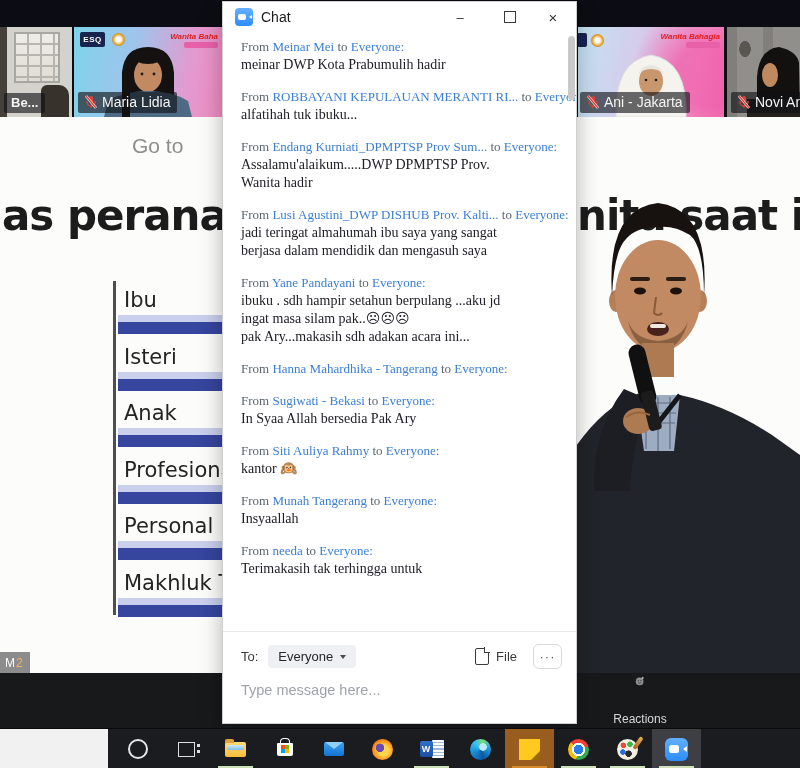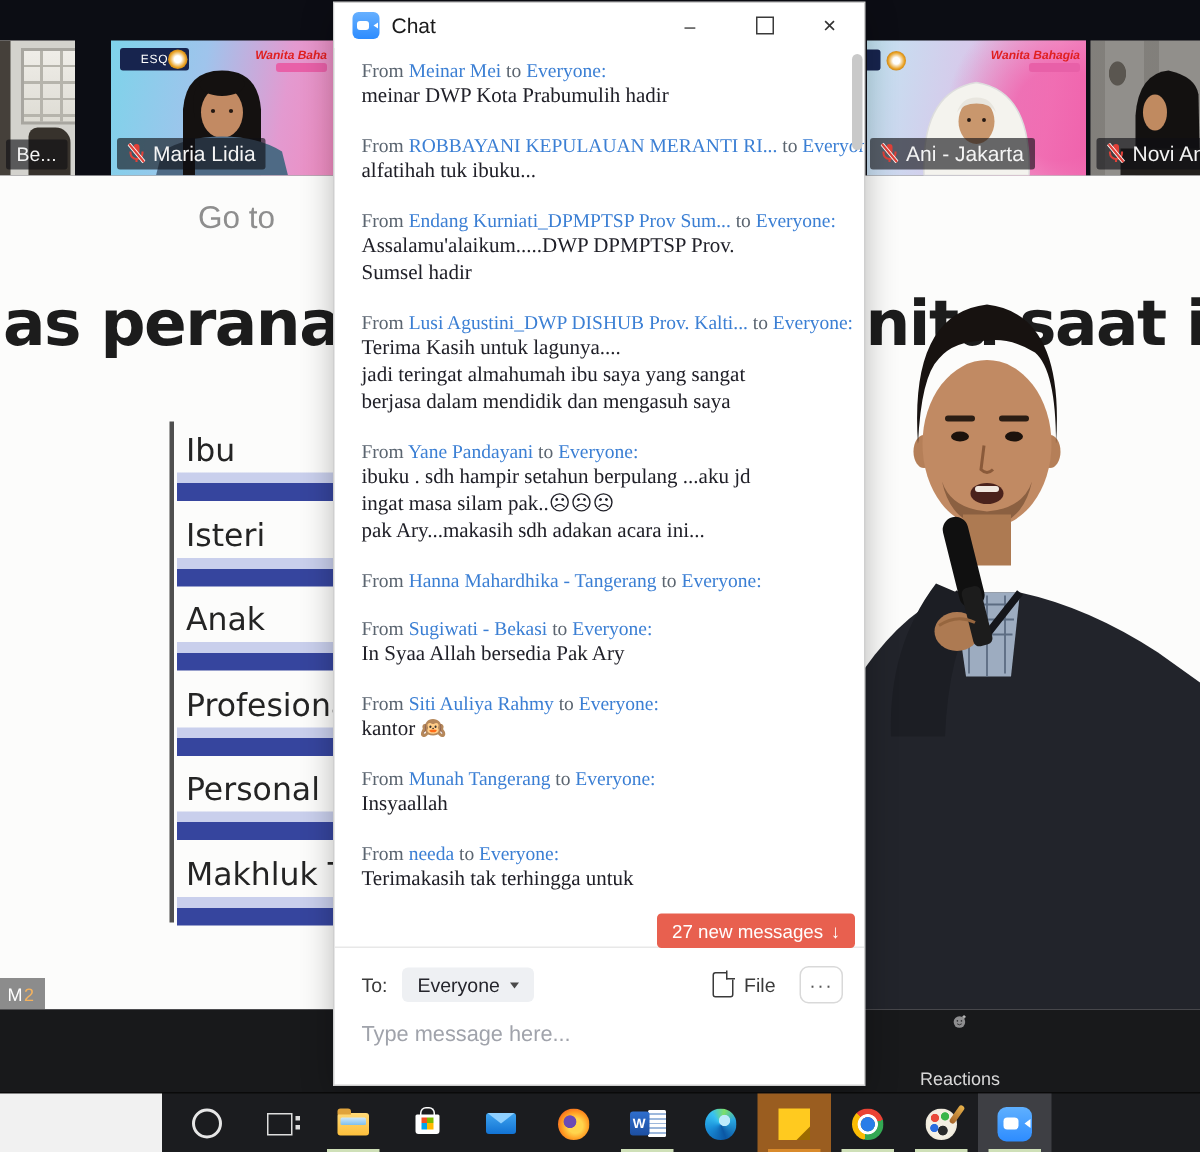--- a/index.html
+++ b/index.html
@@ -1,39 +1,39 @@
 <!DOCTYPE html>
 <html><head>
 <meta charset="utf-8">
 <style>
   html,body{margin:0;padding:0;background:#000;}
   .screen{position:relative;width:800px;height:768px;overflow:hidden;background:#0c0d14;
     font-family:"Liberation Sans","DejaVu Sans",sans-serif;}
   
   .tile{position:absolute;top:27px;height:90px;overflow:hidden;}
-  .tile-be{left:0;width:50px;background:#d3d2cd;}
+  .tile-be{left:0;width:72px;background:#d3d2cd;font-weight:bold;}
   .t-strip{position:absolute;left:0;top:0;width:7px;height:100%;background:#45403a;}
   .t-window{position:absolute;left:14px;top:5px;width:42px;height:47px;border:2px solid #a8a6a0;
     background-image:repeating-linear-gradient(to right,transparent 0 11px,#b6b4ac 11px 13px),
       repeating-linear-gradient(to bottom,transparent 0 9px,#b6b4ac 9px 11px),linear-gradient(#efede8,#dedcd4);}
   .t-chair{position:absolute;right:3px;bottom:0;width:28px;height:32px;background:#37322c;border-radius:6px 10px 0 0;}
   .tile-maria{left:74px;width:148px;background:linear-gradient(100deg,#7ed3ea 0%,#9fc4ec 40%,#e39ad0 75%,#ef8cc0 100%);}
   .tile-ani{left:578px;width:146px;background:
       radial-gradient(circle at 88% 55%,rgba(240,90,168,.75) 0 22%,transparent 55%),
       linear-gradient(100deg,#c2e4f2,#d8c8ea 45%,#f2a8d2 80%,#ef7ab8);}
   .tile-novi{left:727px;width:73px;background-color:#918f8b;background-image:
       radial-gradient(ellipse 10px 14px at 18px 22px,#5a5650 0 55%,transparent 60%),
       radial-gradient(ellipse 10px 14px at 54px 44px,#5a5650 0 55%,transparent 60%),
       linear-gradient(90deg,rgba(60,56,50,.18) 0 10px,transparent 10px 36px,rgba(60,56,50,.18) 36px 46px,transparent 46px);}
   .tile svg.person{position:absolute;left:0;top:0;}
   .vlabel{position:absolute;left:4px;bottom:4px;background:rgba(15,15,20,.62);color:#f4f4f4;
     font-size:14px;padding:2px 7px 3px;display:flex;align-items:center;gap:5px;border-radius:2px;white-space:nowrap;}
   .tile-be .vlabel{font-size:13px;}
-  .esq{position:absolute;left:6px;top:5px;width:46px;height:15px;background:#17244e;color:#fff;font-size:8px;
-    font-weight:normal;display:flex;align-items:center;justify-content:center;border-radius:2px;letter-spacing:.5px;}
+  .esq{position:absolute;left:6px;top:5px;width:25px;height:15px;background:#17244e;color:#fff;font-size:8px;
+    font-weight:bold;display:flex;align-items:center;justify-content:center;border-radius:2px;letter-spacing:.5px;}
   .esq-cut{position:absolute;left:0;top:6px;width:9px;height:14px;background:#17244e;border-radius:0 2px 2px 0;}
   .clog{position:absolute;width:13px;height:13px;border-radius:50%;background:radial-gradient(#fff 25%,#e8a020 60%,#8a4a10);}
   .tile-maria .clog{left:38px;top:6px;} .tile-ani .clog{left:13px;top:7px;}
   .banner{position:absolute;top:5px;right:4px;color:#e01f1f;font-size:8px;font-weight:bold;font-style:italic;
     text-align:right;line-height:9px;white-space:nowrap;}
   .banner-bar{position:absolute;top:15px;right:4px;width:34px;height:6px;background:#e860a8;border-radius:2px;}
   
   .share{position:absolute;top:117px;left:0;width:800px;height:556px;background:#fcfcfb;overflow:hidden;}
   .goto{position:absolute;left:132px;top:17px;font-size:21px;color:#8e8e8e;}
   .menti-code{position:absolute;left:569px;top:13px;font-size:26px;color:#333;letter-spacing:3px;font-weight:bold;
@@ -310,25 +310,24 @@
           <div class="msg-head"><span class="gw">From</span> <span class="nm">Meinar Mei</span> <span class="gw">to</span> <span class="nm">Everyone:</span></div>
           <div class="msg-line">meinar DWP Kota Prabumulih hadir</div>
         </div>
         <div class="msg">
           <div class="msg-head"><span class="gw">From</span> <span class="nm">ROBBAYANI KEPULAUAN MERANTI RI...</span> <span class="gw">to</span> <span class="nm">Everyone:</span></div>
           <div class="msg-line">alfatihah tuk ibuku...</div>
         </div>
         <div class="msg">
           <div class="msg-head"><span class="gw">From</span> <span class="nm">Endang Kurniati_DPMPTSP Prov Sum...</span> <span class="gw">to</span> <span class="nm">Everyone:</span></div>
           <div class="msg-line">Assalamu'alaikum.....DWP DPMPTSP Prov.</div>
-          <div class="msg-line">Sumsel hadir</div>
+          <div class="msg-line">Wanita hadir</div>
         </div>
         <div class="msg">
           <div class="msg-head"><span class="gw">From</span> <span class="nm">Lusi Agustini_DWP DISHUB Prov. Kalti...</span> <span class="gw">to</span> <span class="nm">Everyone:</span></div>
-          <div class="msg-line">Terima Kasih untuk lagunya....</div>
           <div class="msg-line">jadi teringat almahumah ibu saya yang sangat</div>
           <div class="msg-line">berjasa dalam mendidik dan mengasuh saya</div>
         </div>
         <div class="msg">
           <div class="msg-head"><span class="gw">From</span> <span class="nm">Yane Pandayani</span> <span class="gw">to</span> <span class="nm">Everyone:</span></div>
           <div class="msg-line">ibuku . sdh hampir setahun berpulang ...aku jd</div>
           <div class="msg-line">ingat masa silam pak..☹☹☹</div>
           <div class="msg-line">pak Ary...makasih sdh adakan acara ini...</div>
         </div>
         <div class="msg">
@@ -346,24 +345,20 @@
           <div class="msg-head"><span class="gw">From</span> <span class="nm">Munah Tangerang</span> <span class="gw">to</span> <span class="nm">Everyone:</span></div>
           <div class="msg-line">Insyaallah</div>
         </div>
         <div class="msg">
           <div class="msg-head"><span class="gw">From</span> <span class="nm">needa</span> <span class="gw">to</span> <span class="nm">Everyone:</span></div>
           <div class="msg-line">Terimakasih tak terhingga untuk</div>
         </div>
       </div>
     <div class="scroll-thumb"></div>
 
-    <div class="badge">
-      <span>27 new messages</span>
-      <span>↓</span>
-    </div>
 
     <div class="compose">
       <div class="to-row">
         <span>To:</span>
         <div class="everyone-btn">
           <span>Everyone</span>
           <span class="chev"></span>
         </div>
         <div class="file-group">
           <span class="file-ic"></span>

